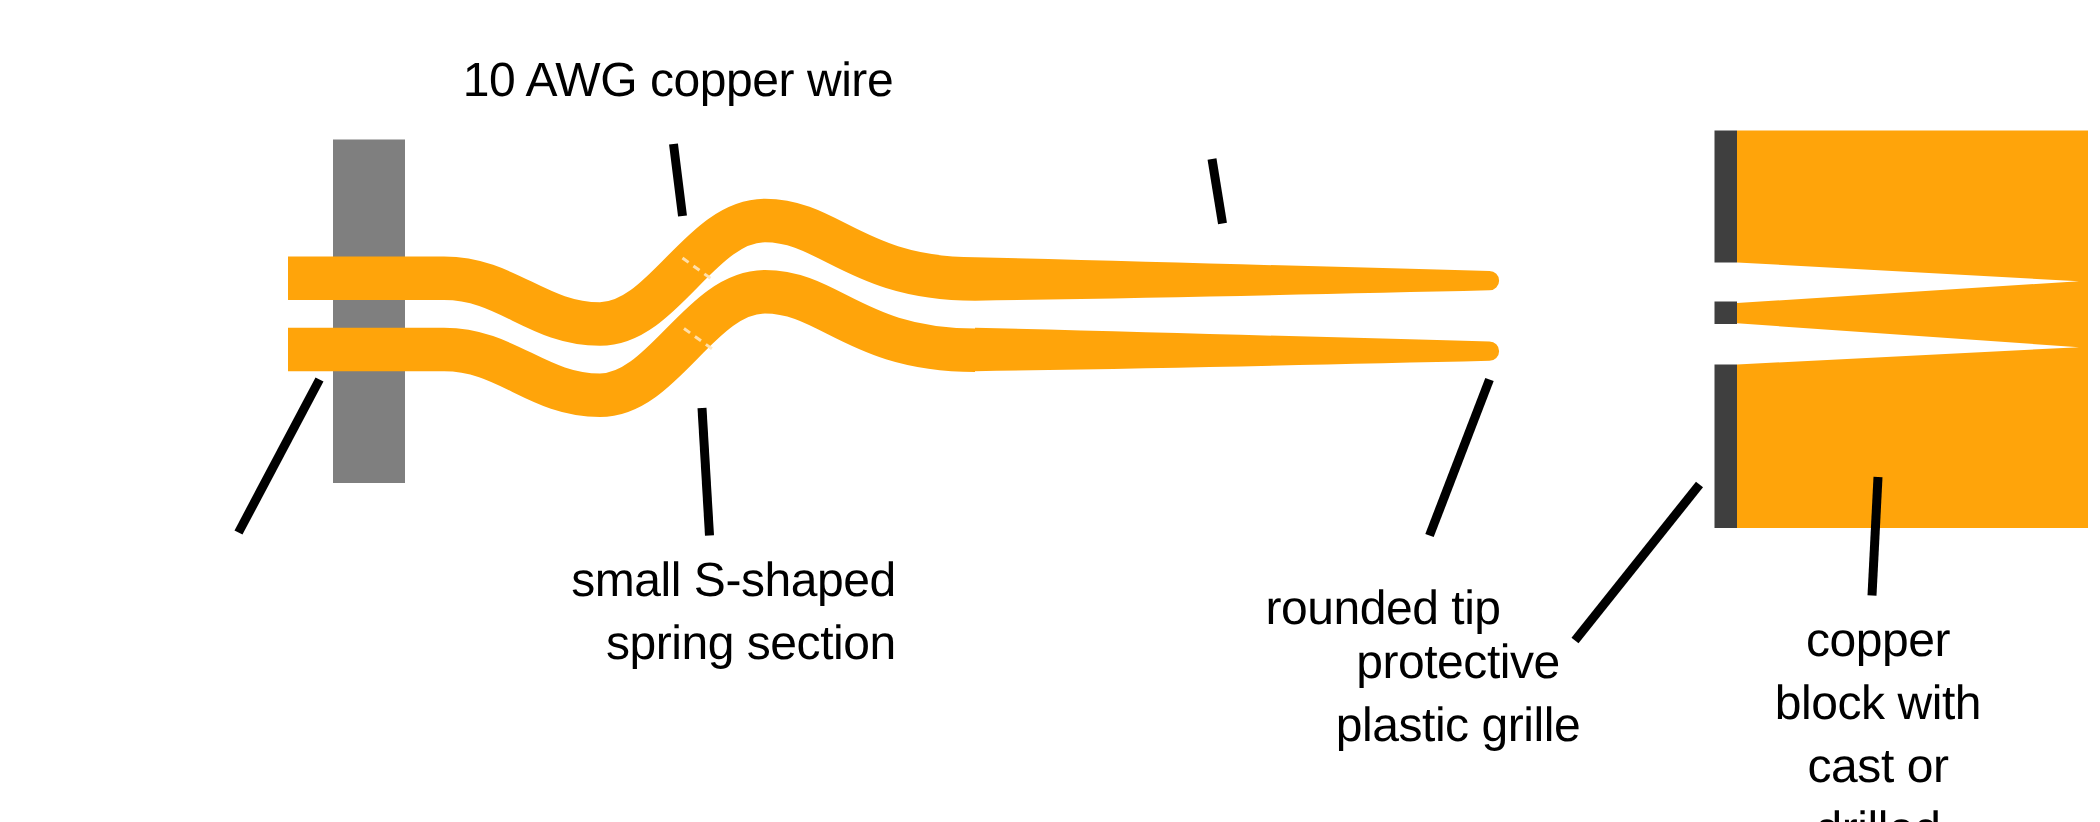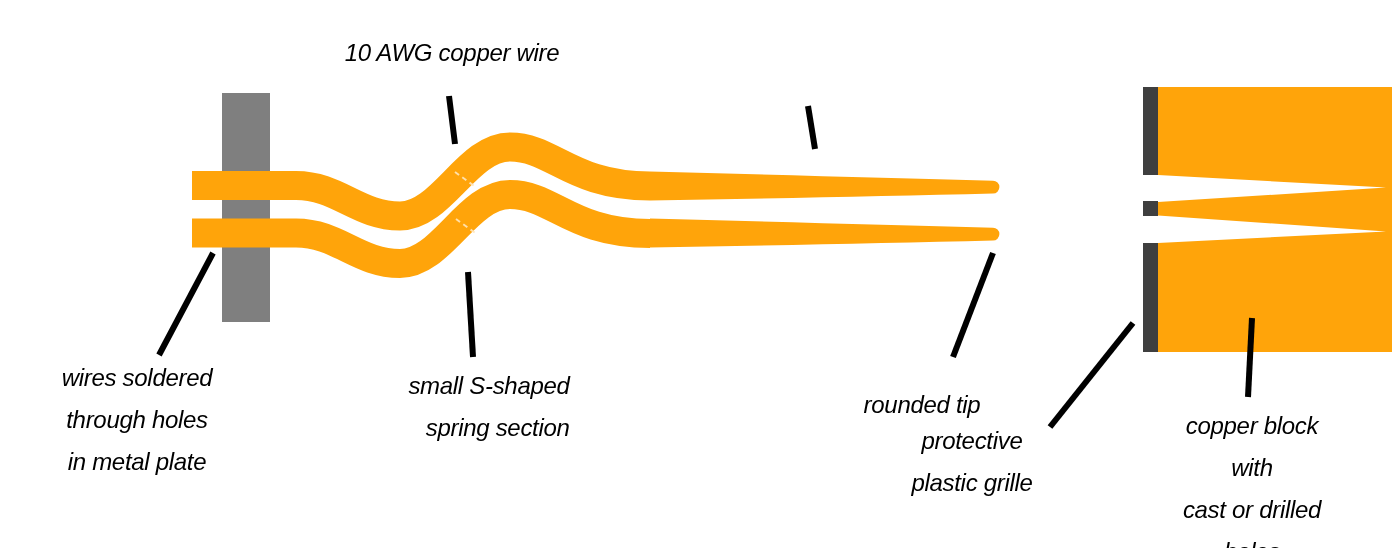--- a/index.html
+++ b/index.html
@@ -7,22 +7,22 @@
     --leader:#000000; --label:#000000; --background:#FFFFFF;
   }
   html,body{margin:0;padding:0;background:var(--background);}
   .stage{
     position:relative;width:1400px;height:548px;background:var(--background);
     overflow:hidden;font-family:"Liberation Sans",sans-serif;
   }
   .stage svg{position:absolute;left:0;top:0;}
   .label{
     position:absolute;transform:translateX(-50%);
-    color:var(--label);font-size:24px;line-height:42px;letter-spacing:-0.3px;
-    text-align:center;white-space:pre-line;font-style:italic;
+    color:var(--label);font-size:32px;line-height:42px;letter-spacing:-0.3px;
+    text-align:center;white-space:pre-line;
   }
   .wire{fill:var(--wire);}
   .wire-stroke{stroke:var(--wire);stroke-width:29;fill:none;}
   .plate{fill:var(--plate);}
   .grille{fill:var(--grille);}
   .hole{fill:var(--background);}
   .leader{stroke:var(--leader);stroke-width:6;}
   .seam{stroke:#FFE6BC;stroke-width:2;stroke-dasharray:5 4;opacity:.9;}
 </style>
 </head>
@@ -63,23 +63,20 @@
       <line class="leader" x1="468" y1="272" x2="473" y2="357"></line>
       <line class="leader" x1="993" y1="253" x2="953" y2="357"></line>
       <line class="leader" x1="1133" y1="323" x2="1050" y2="427"></line>
       <line class="leader" x1="1252" y1="318" x2="1248" y2="397"></line>
     </g>
   </svg>
 
   <div class="label" style="left:452px;top:32px;">10 AWG copper wire</div>
 
 
-  <div class="label" style="left:137px;top:357px;">wires soldered
-through holes
-in metal plate</div>
 
   <div class="label" style="left:489px;top:365px;text-align:right;">small S-shaped
 spring section</div>
 
   <div class="label" style="left:922px;top:344px;margin-top:40px;">rounded tip</div>
 
   <div class="label" style="left:972px;top:420px;">protective
 plastic grille</div>
 
   <div class="label" style="left:1252px;top:405px;">copper block with

